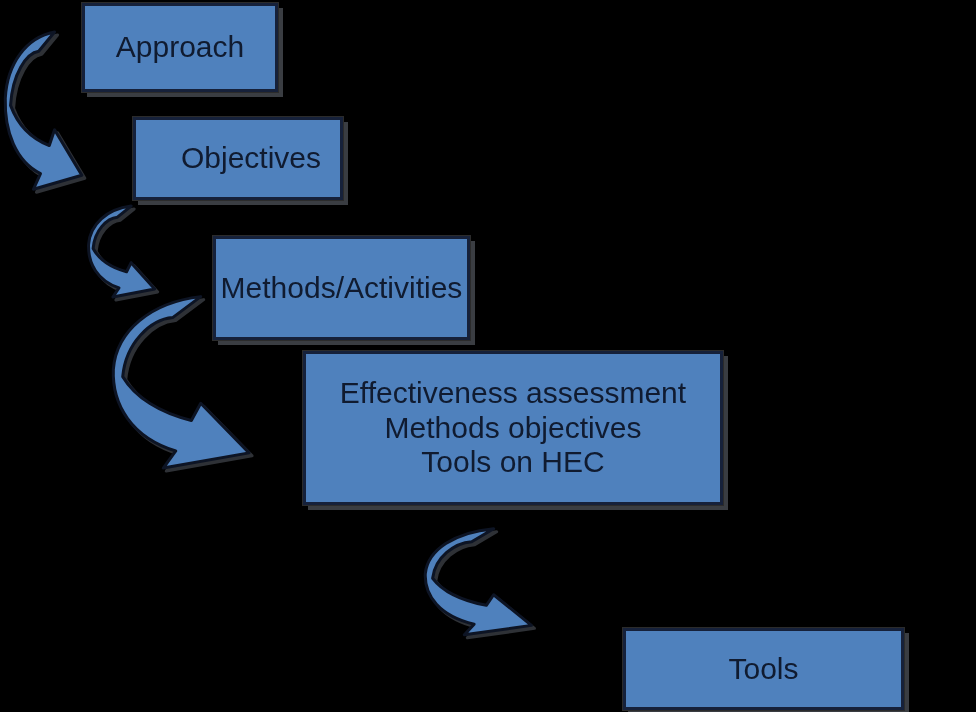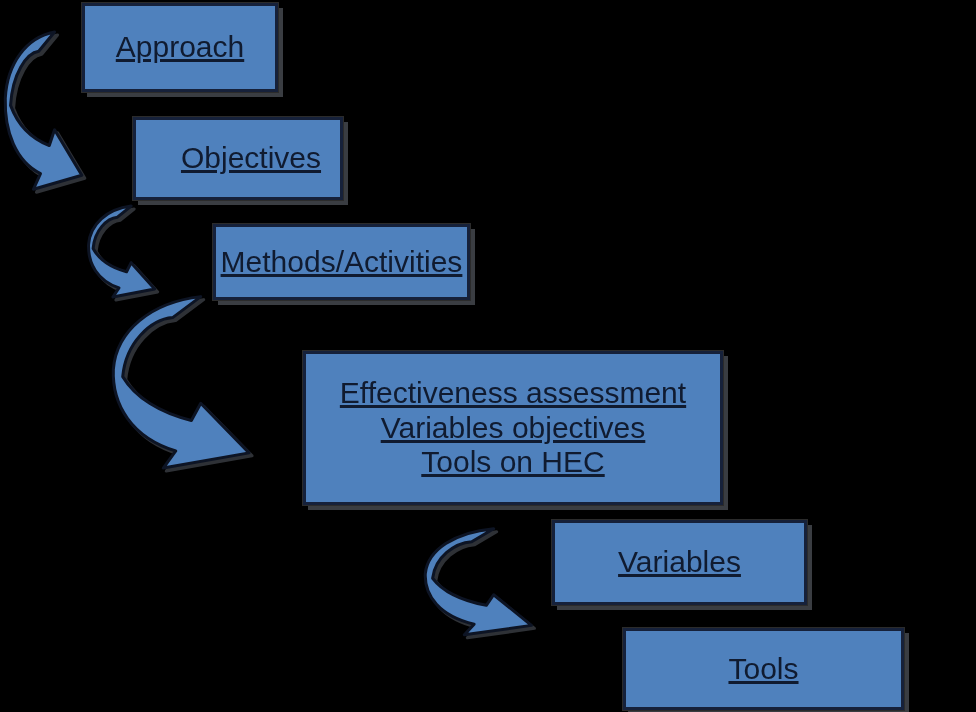--- a/index.html
+++ b/index.html
@@ -28,26 +28,25 @@
     outline:1px solid var(--halo);
     box-shadow:5px 5px 0 var(--shadow);
     display:flex;
     align-items:center;
     justify-content:center;
     flex-direction:column;
     color:var(--node-text);
     font-size:30px;
     line-height:34.5px;
     text-align:center;
-    text-decoration:underline;
   }
   .node span{display:block;}
   #node-approach     {left:82px;  top:3px;   width:196px; height:89px;}
   #node-objectives   {left:133px; top:117px; width:210px; height:83px;padding-left:26px;}
-  #node-methods      {left:213px; top:224px; width:257px; height:76px;text-align:right;}
+  #node-methods      {left:213px; top:236px; width:257px; height:104px;text-align:right;}
   #node-effectiveness{left:303px; top:351px; width:420px; height:154px;align-items:center;}
   #node-variables    {left:552px; top:520px; width:255px; height:85px;}
   #node-tools        {left:623px; top:628px; width:281px; height:82px;}
 
   svg.curved-arrow{position:absolute;overflow:visible;filter:drop-shadow(3px 3px 0 #2e3136);}
   svg.curved-arrow path{
     fill:var(--arrow-fill);
     stroke:var(--arrow-outline);
     stroke-width:3;
     stroke-linejoin:round;
@@ -83,25 +82,22 @@
   <div id="node-objectives" class="node">
     <span>Objectives</span>
   </div>
 
   <div id="node-methods" class="node">
     <span>Methods/Activities</span>
   </div>
 
   <div id="node-effectiveness" class="node">
     <span>Effectiveness assessment</span>
-    <span>Variables objectives</span>
+    <span>Methods objectives</span>
     <span>Tools on HEC</span>
   </div>
 
-  <div id="node-variables" class="node">
-    <span>Variables</span>
-  </div>
 
   <div id="node-tools" class="node">
     <span>Tools</span>
   </div>
 
 </div>
 
 </body></html>

